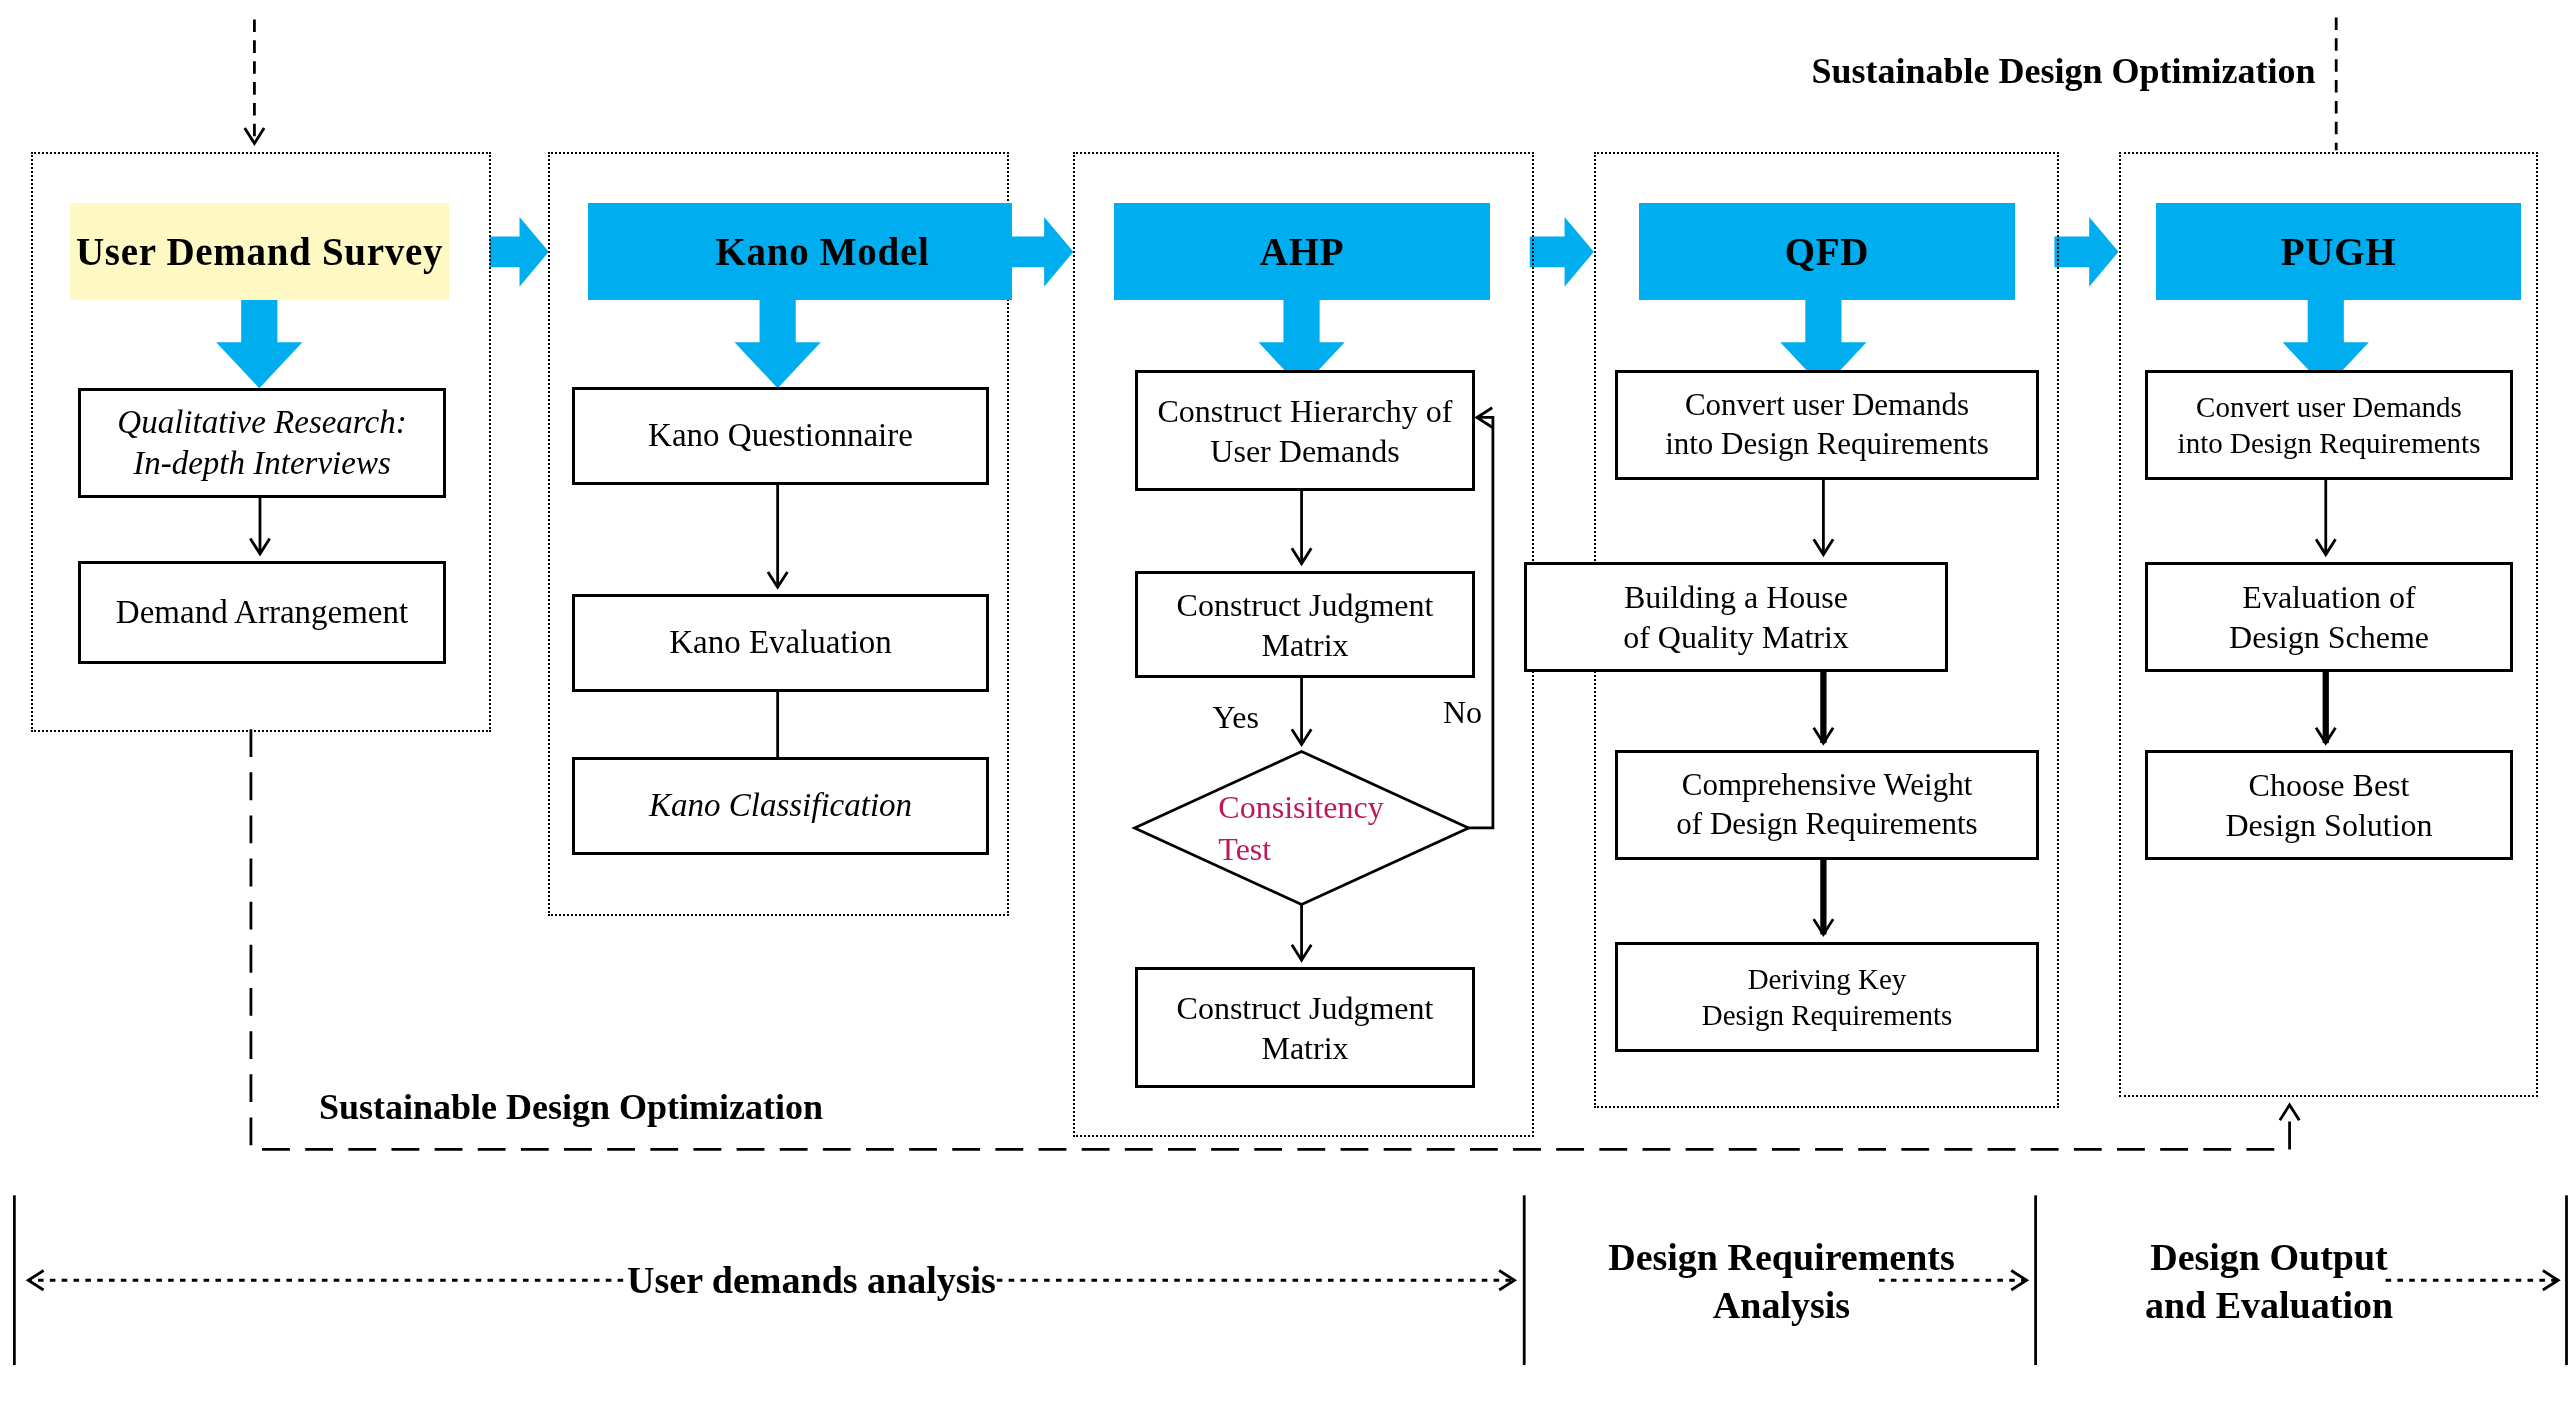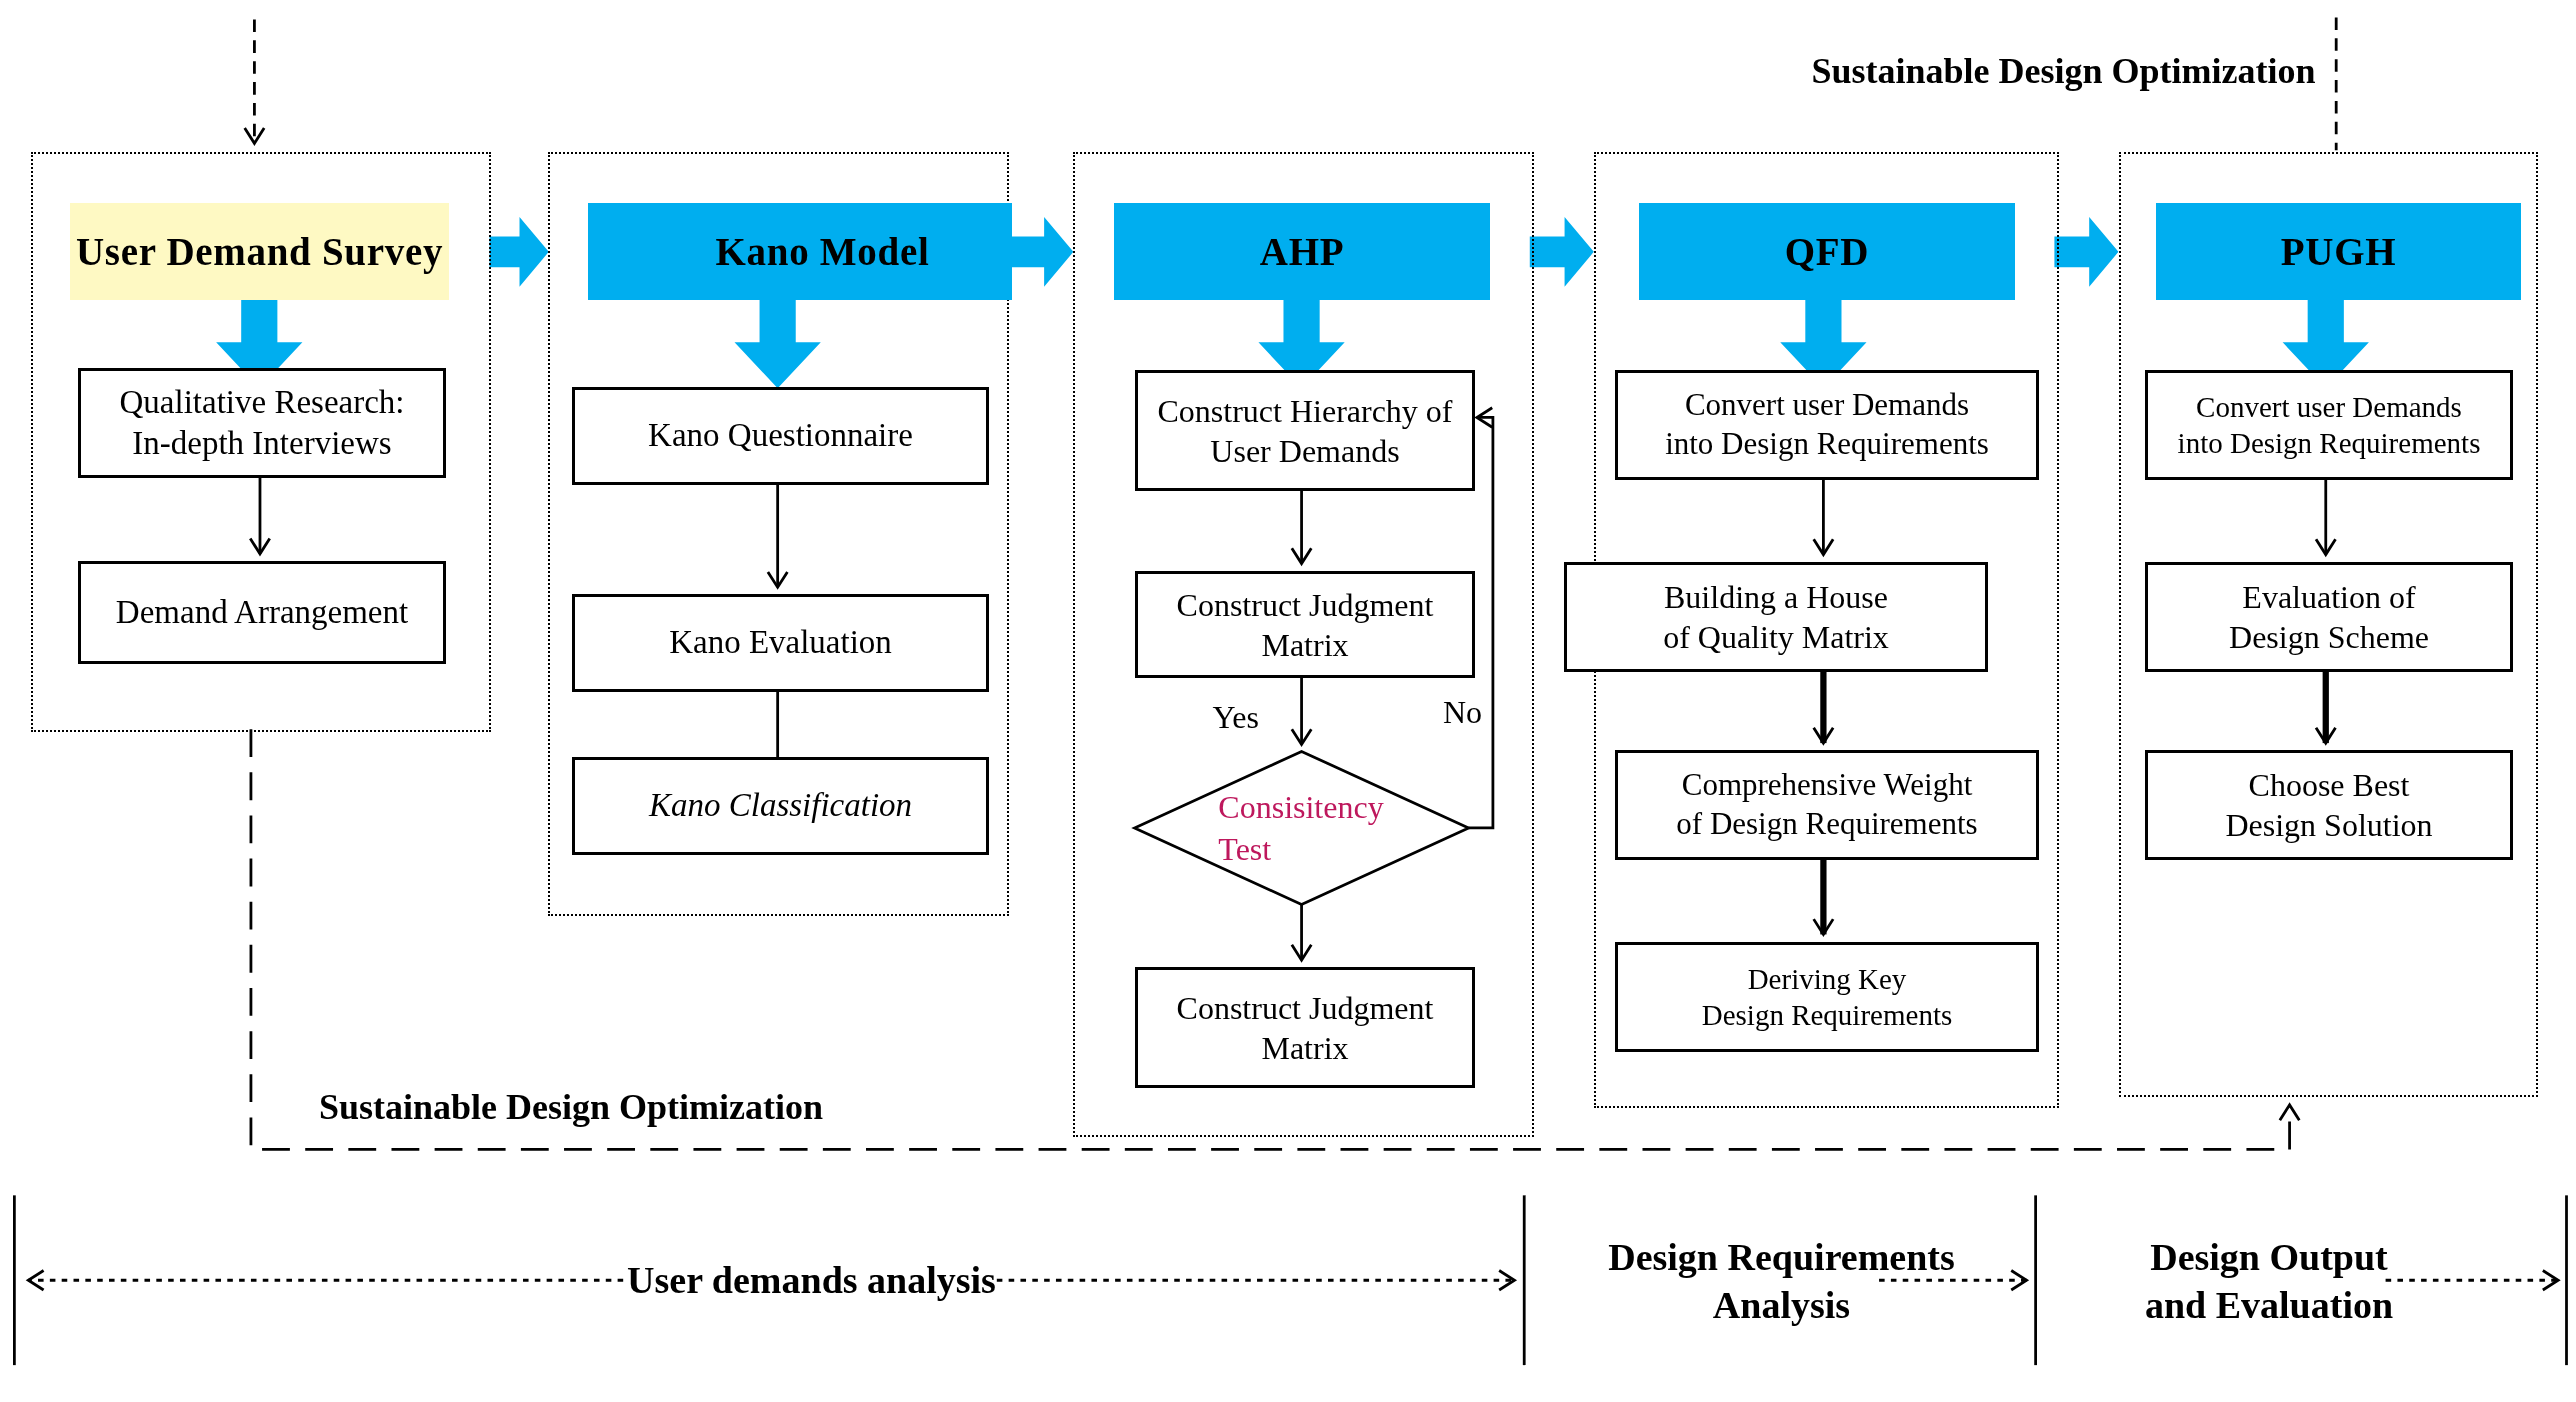--- a/index.html
+++ b/index.html
@@ -79,42 +79,42 @@
   <div class="container" style="left:1073px;top:152px;width:457px;height:981px;"></div>
   <div class="container" style="left:1594px;top:152px;width:461px;height:952px;"></div>
   <div class="container" style="left:2119px;top:152px;width:415px;height:941px;"></div>
 
   <div class="hdr blue-bg" style="left: 70px; top: 203px; width: 379px; background: #fef9c3;">User Demand Survey</div>
   <div class="hdr blue-bg" style="left: 588px; top: 203px; width: 379px; background: rgb(0, 174, 239); padding-left: 45px;">Kano Model</div>
   <div class="hdr blue-bg" style="left: 1114px; top: 203px; width: 376px; background: rgb(0, 174, 239);">AHP</div>
   <div class="hdr blue-bg" style="left: 1639px; top: 203px; width: 376px; background: rgb(0, 174, 239);">QFD</div>
   <div class="hdr blue-bg" style="left: 2156px; top: 203px; width: 365px; background: rgb(0, 174, 239);">PUGH</div>
 
-  <div class="box" style="left:78px;top:368px;width:362px;height:104px;">Qualitative Research:
+  <div class="box" style="left:78px;top:388px;width:362px;height:104px;font-style:italic;">Qualitative Research:
 In-depth Interviews</div>
   <div class="box" style="left:78px;top:561px;width:362px;height:97px;">Demand Arrangement</div>
 
   <div class="box" style="left:572px;top:387px;width:411px;height:92px;">Kano Questionnaire</div>
   <div class="box" style="left:572px;top:594px;width:411px;height:92px;">Kano Evaluation</div>
   <div class="box" style="left:572px;top:757px;width:411px;height:92px;font-style:italic;">Kano Classification</div>
 
   <div class="box" style="left:1135px;top:370px;width:334px;height:115px;font-size:32px;">Construct Hierarchy of
 User Demands</div>
   <div class="box" style="left:1135px;top:571px;width:334px;height:101px;font-size:32px;">Construct Judgment
 Matrix</div>
   <div class="branch" style="left:1155px;top:679px;width:104px;text-align:right;">Yes</div>
   <div class="branch" style="left:1392px;top:674px;width:90px;text-align:right;">No</div>
   <div class="dtext" style="left:1155px;top:766px;width:292px;height:125px;">Consisitency
 Test</div>
   <div class="box" style="left:1135px;top:967px;width:334px;height:115px;font-size:32px;">Construct Judgment
 Matrix</div>
 
   <div class="box" style="left:1615px;top:370px;width:418px;height:104px;font-size:31px;">Convert user Demands
 into Design Requirements</div>
-  <div class="box" style="left:1564px;top:562px;width:418px;height:104px;font-size:32px;">Building a House
+  <div class="box" style="left:1524px;top:562px;width:418px;height:104px;font-size:32px;">Building a House
 of Quality Matrix</div>
   <div class="box" style="left:1615px;top:750px;width:418px;height:104px;font-size:31px;">Comprehensive Weight
 of Design Requirements</div>
   <div class="box" style="left:1615px;top:942px;width:418px;height:104px;font-size:29px;">Deriving Key
 Design Requirements</div>
 
   <div class="box" style="left:2145px;top:370px;width:362px;height:104px;font-size:29px;">Convert user Demands
 into Design Requirements</div>
   <div class="box" style="left:2145px;top:562px;width:362px;height:104px;font-size:32px;">Evaluation of
 Design Scheme</div>

